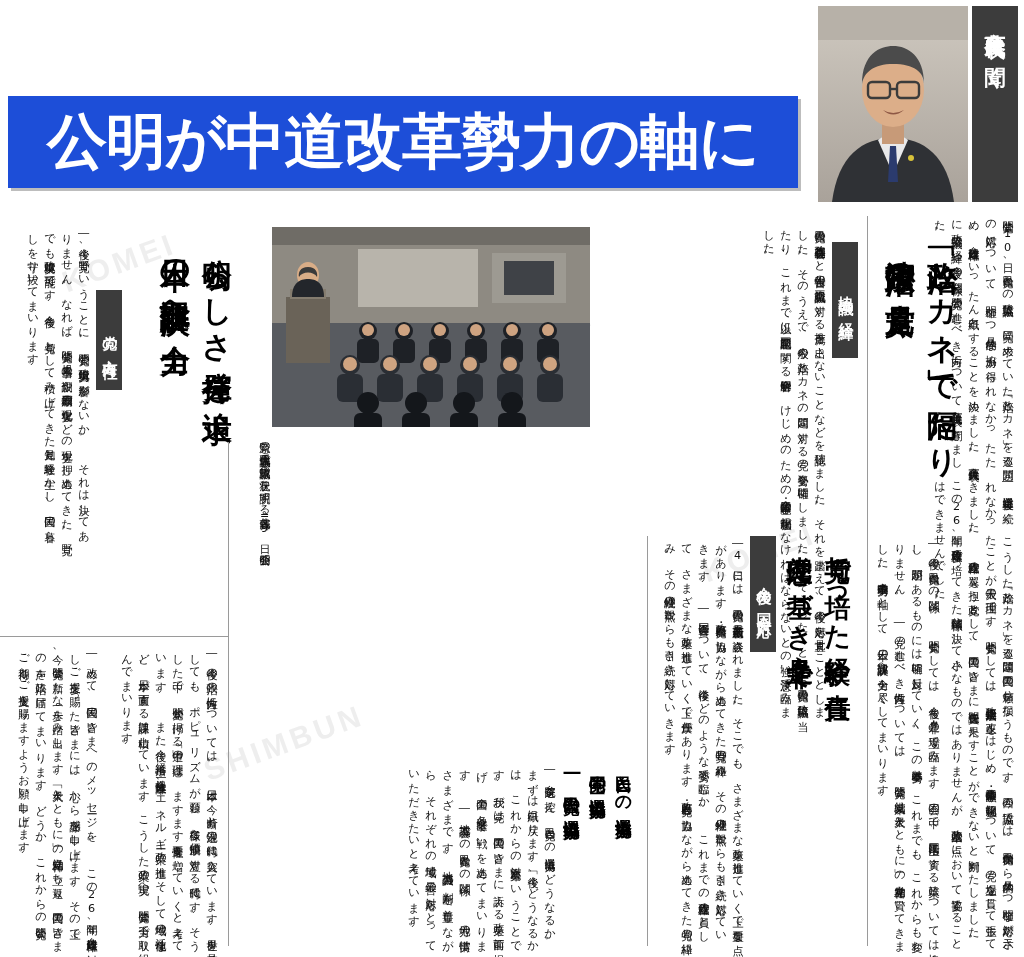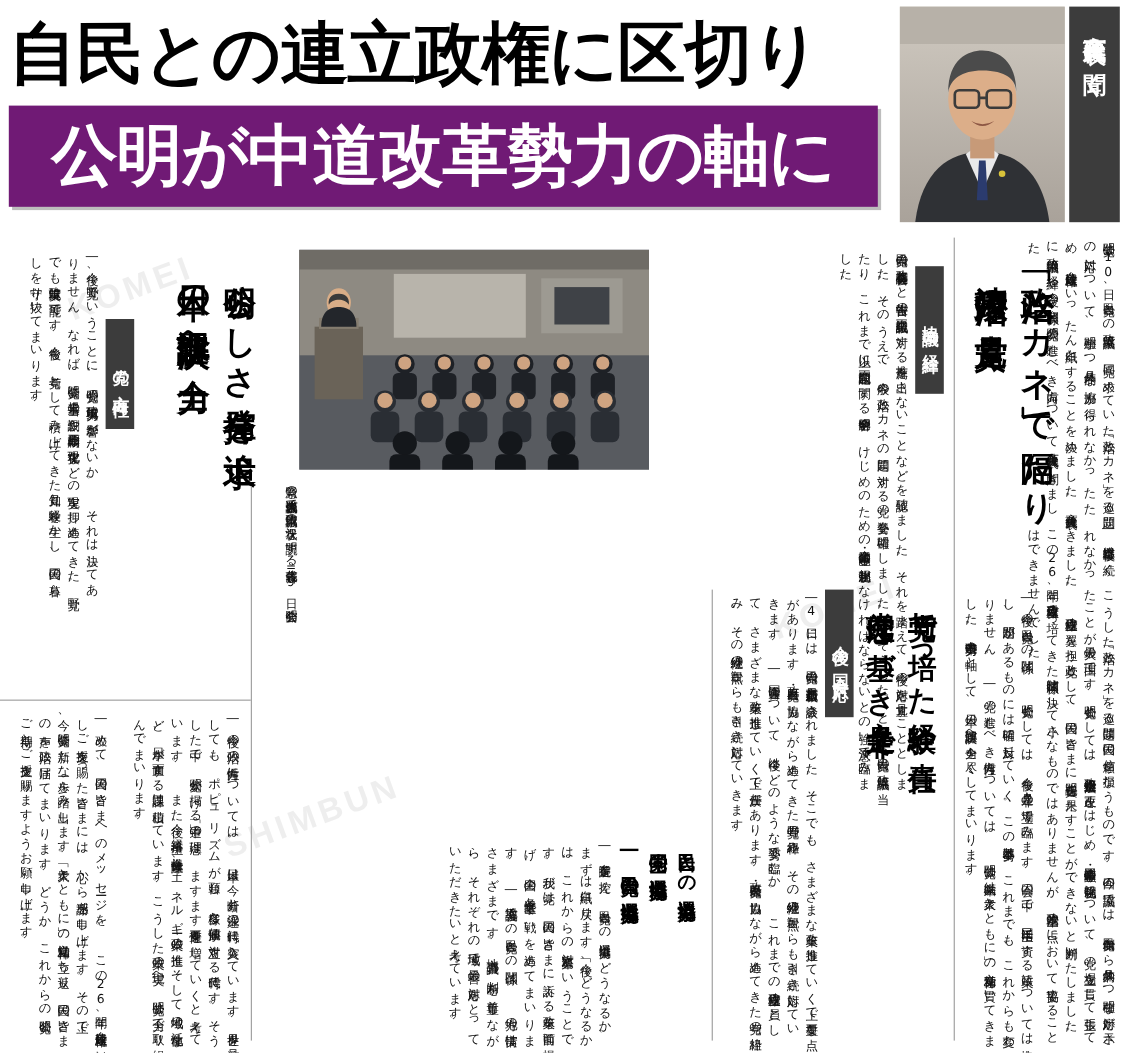--- a/index.html
+++ b/index.html
@@ -20,21 +20,21 @@
     display:flex;align-items:center;
     font-family:"DejaVu Sans", sans-serif;
     font-weight:bold;
     font-size:62px;
     letter-spacing:-1px;
     color:#000;
     white-space:nowrap;
   }
   .headline-band{
     position:absolute;left:8px;top:96px;width:790px;height:92px;
-    background:#701a75;
+    background:#1d4ed8;
     display:flex;align-items:center;justify-content:center;
     box-shadow:3px 3px 0 #bdbdbd;
   }
   .headline-band span{
     font-family:"DejaVu Sans", sans-serif;
     font-weight:bold;
     font-size:60px;
     color:#ffffff;
     letter-spacing:-1px;
     white-space:nowrap;
@@ -121,21 +121,20 @@
     transform:rotate(-20deg);pointer-events:none;user-select:none;
   }
 </style>
 </head>
 <body>
 
 <div class="page">
 
   <div class="masthead">
 
-    <div class="headline-main">自民との連立政権に区切り</div>
 
     <div class="headline-band">
       <span>公明が中道改革勢力の軸に</span>
     </div>
 
     <div class="portrait-wrap">
       <svg class="portrait-svg" width="150" height="196" viewBox="0 0 150 196">
         <defs>
           <linearGradient id="bgp" x1="0" y1="0" x2="0" y2="1">
             <stop offset="0%" stop-color="#cfc9c0"></stop>

